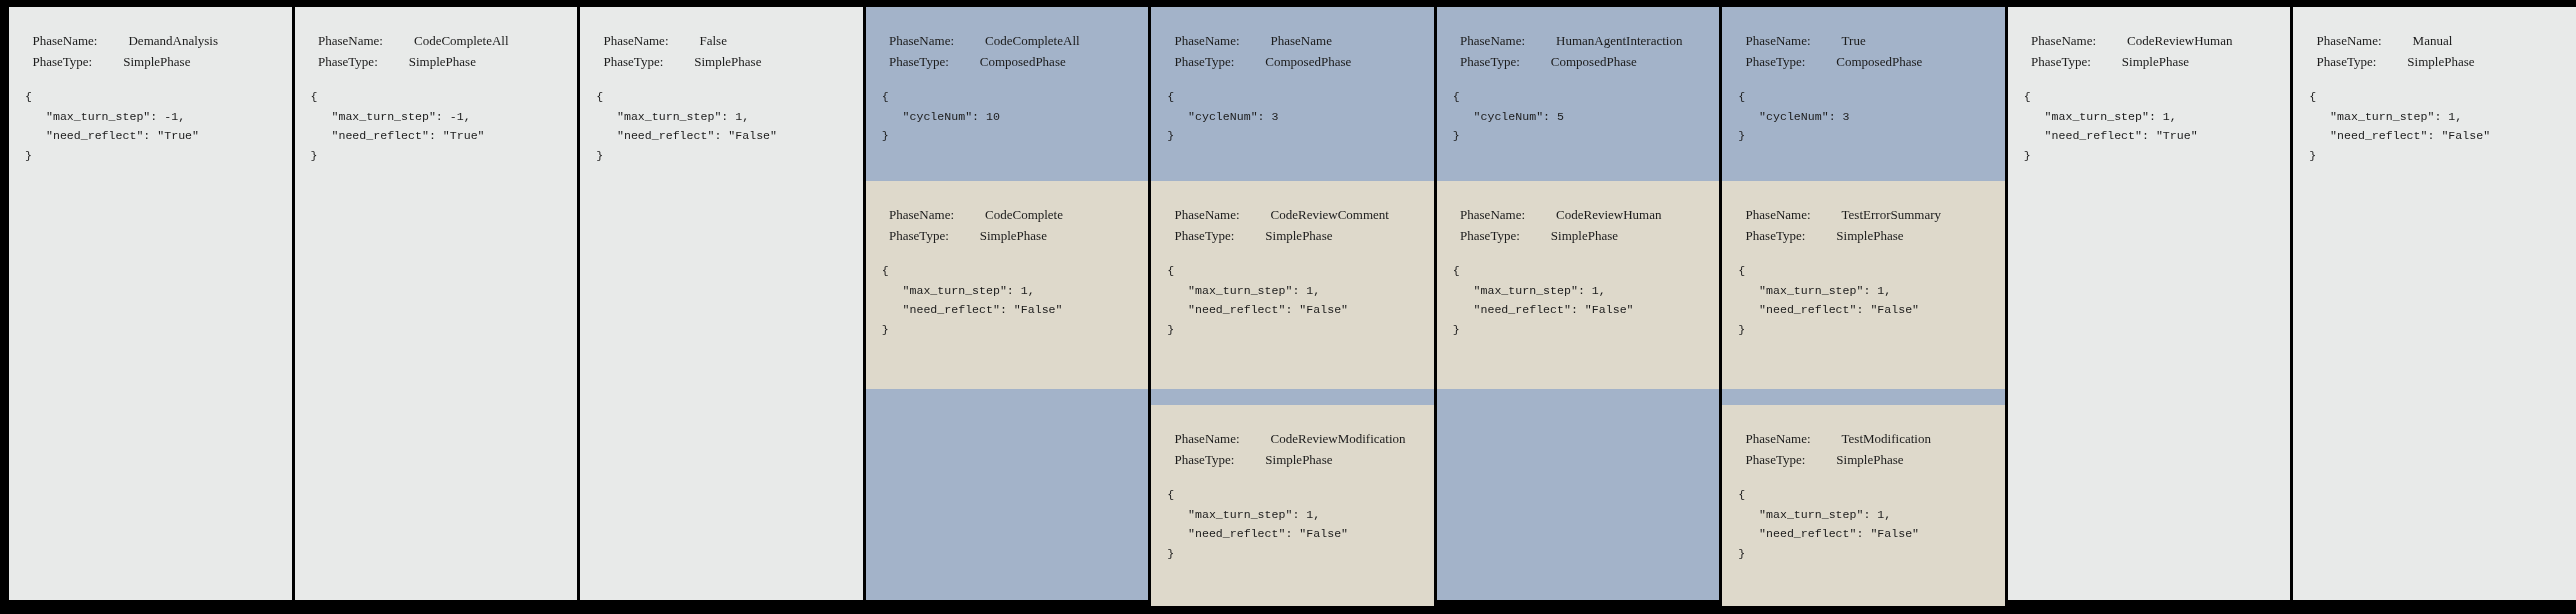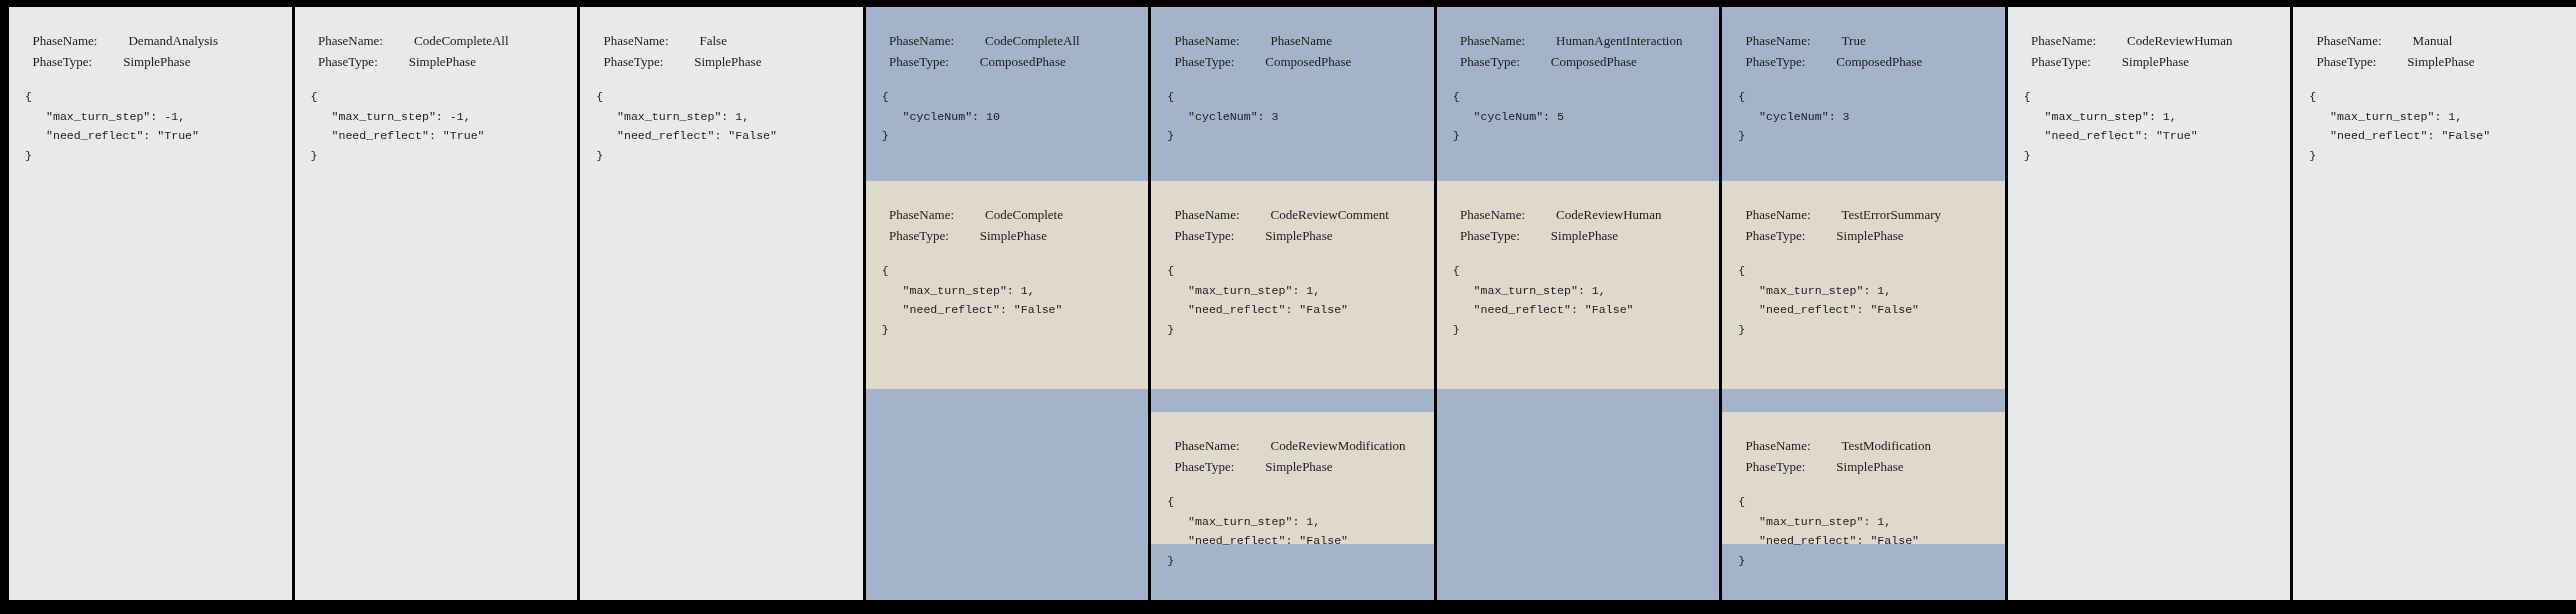--- a/index.html
+++ b/index.html
@@ -31,22 +31,22 @@
   .composed-header {
     height: 174px;
     flex: 0 0 auto;
   }
   .nested-card {
     background: #ded9cb;
     height: 208px;
     flex: 0 0 auto;
   }
   .nested-card + .nested-card {
-    margin-top: 23px;
-    height: 132px;
+    margin-top: 16px;
+    height: 201px;
   }
   .card-content {
     padding: 24px 7.4px 0 15.8px;
     color: #1b1b1b;
   }
   .meta-row {
     margin-left: 7.4px;
     font-family: "Liberation Serif", serif;
     font-size: 13px;
     line-height: 20.4px;

